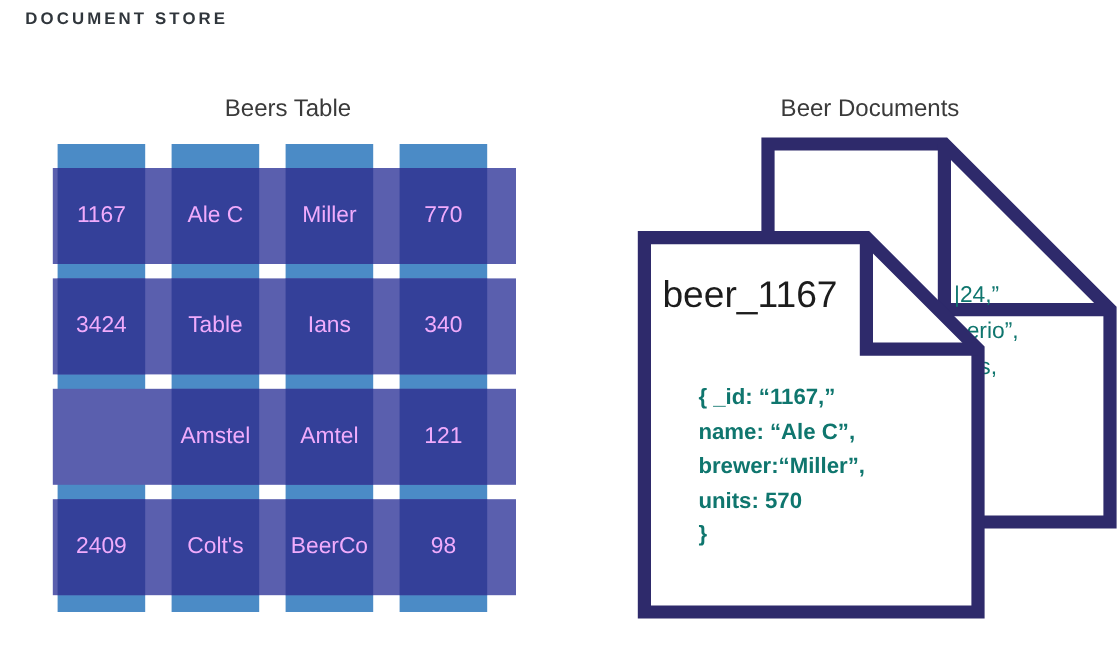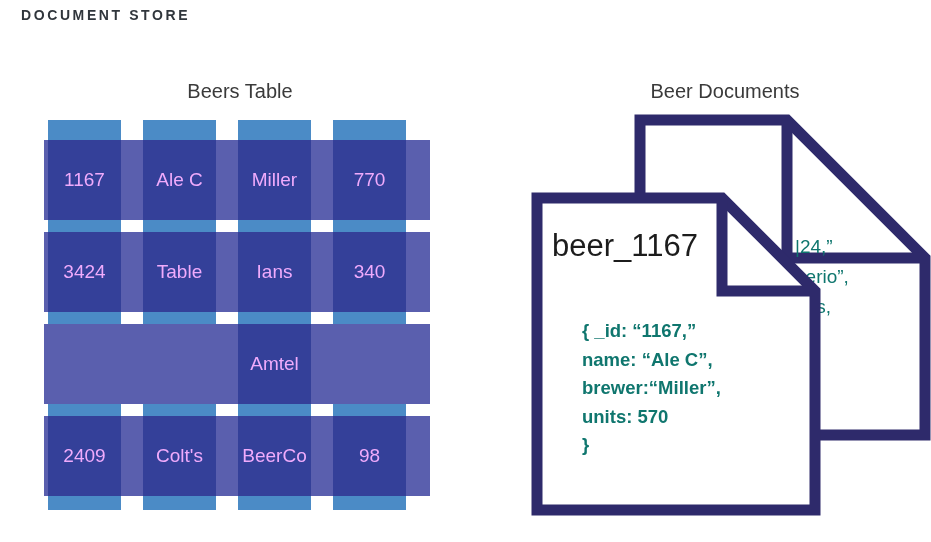--- a/index.html
+++ b/index.html
@@ -84,21 +84,23 @@
     <div class="cell" style="left:48px;top:140px">1167</div>
     <div class="cell" style="left:143px;top:140px">Ale C</div>
     <div class="cell" style="left:238px;top:140px">Miller</div>
     <div class="cell" style="left:333px;top:140px">770</div>
 
     <div class="cell" style="left:48px;top:232px">3424</div>
     <div class="cell" style="left:143px;top:232px">Table</div>
     <div class="cell" style="left:238px;top:232px">Ians</div>
     <div class="cell" style="left:333px;top:232px">340</div>
 
+    <div class="cell" style="left:143px;top:324px">Amstel</div>
     <div class="cell" style="left:238px;top:324px">Amtel</div>
+    <div class="cell" style="left:333px;top:324px">121</div>
 
     <div class="cell" style="left:48px;top:416px">2409</div>
     <div class="cell" style="left:143px;top:416px">Colt's</div>
     <div class="cell" style="left:238px;top:416px">BeerCo</div>
     <div class="cell" style="left:333px;top:416px">98</div>
   </div>
 
   <div id="beer-documents">
 
     <div id="beer-docs-heading" class="section-heading" style="left:20px;top:80px;width:410px">Beer Documents</div>

